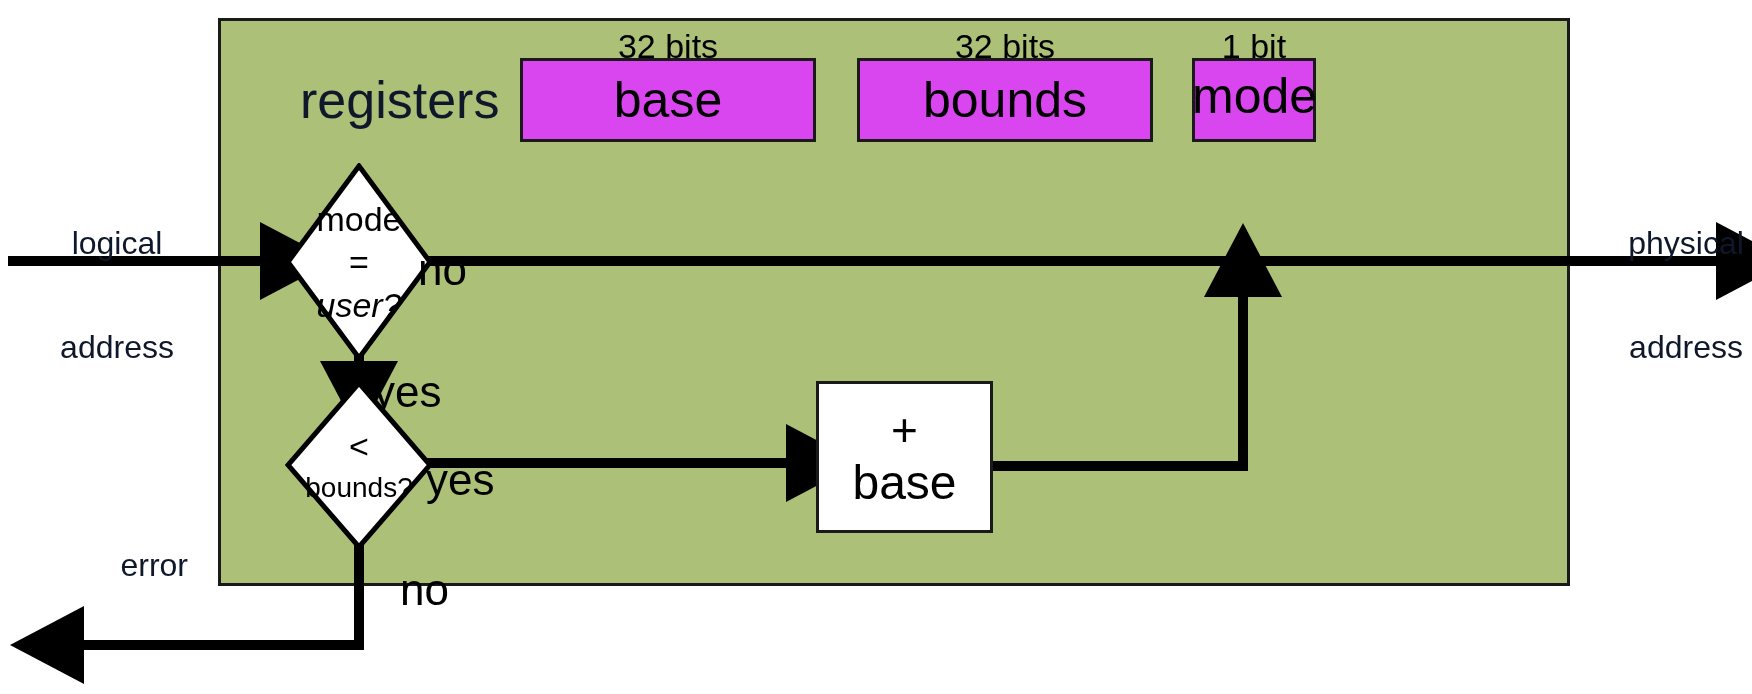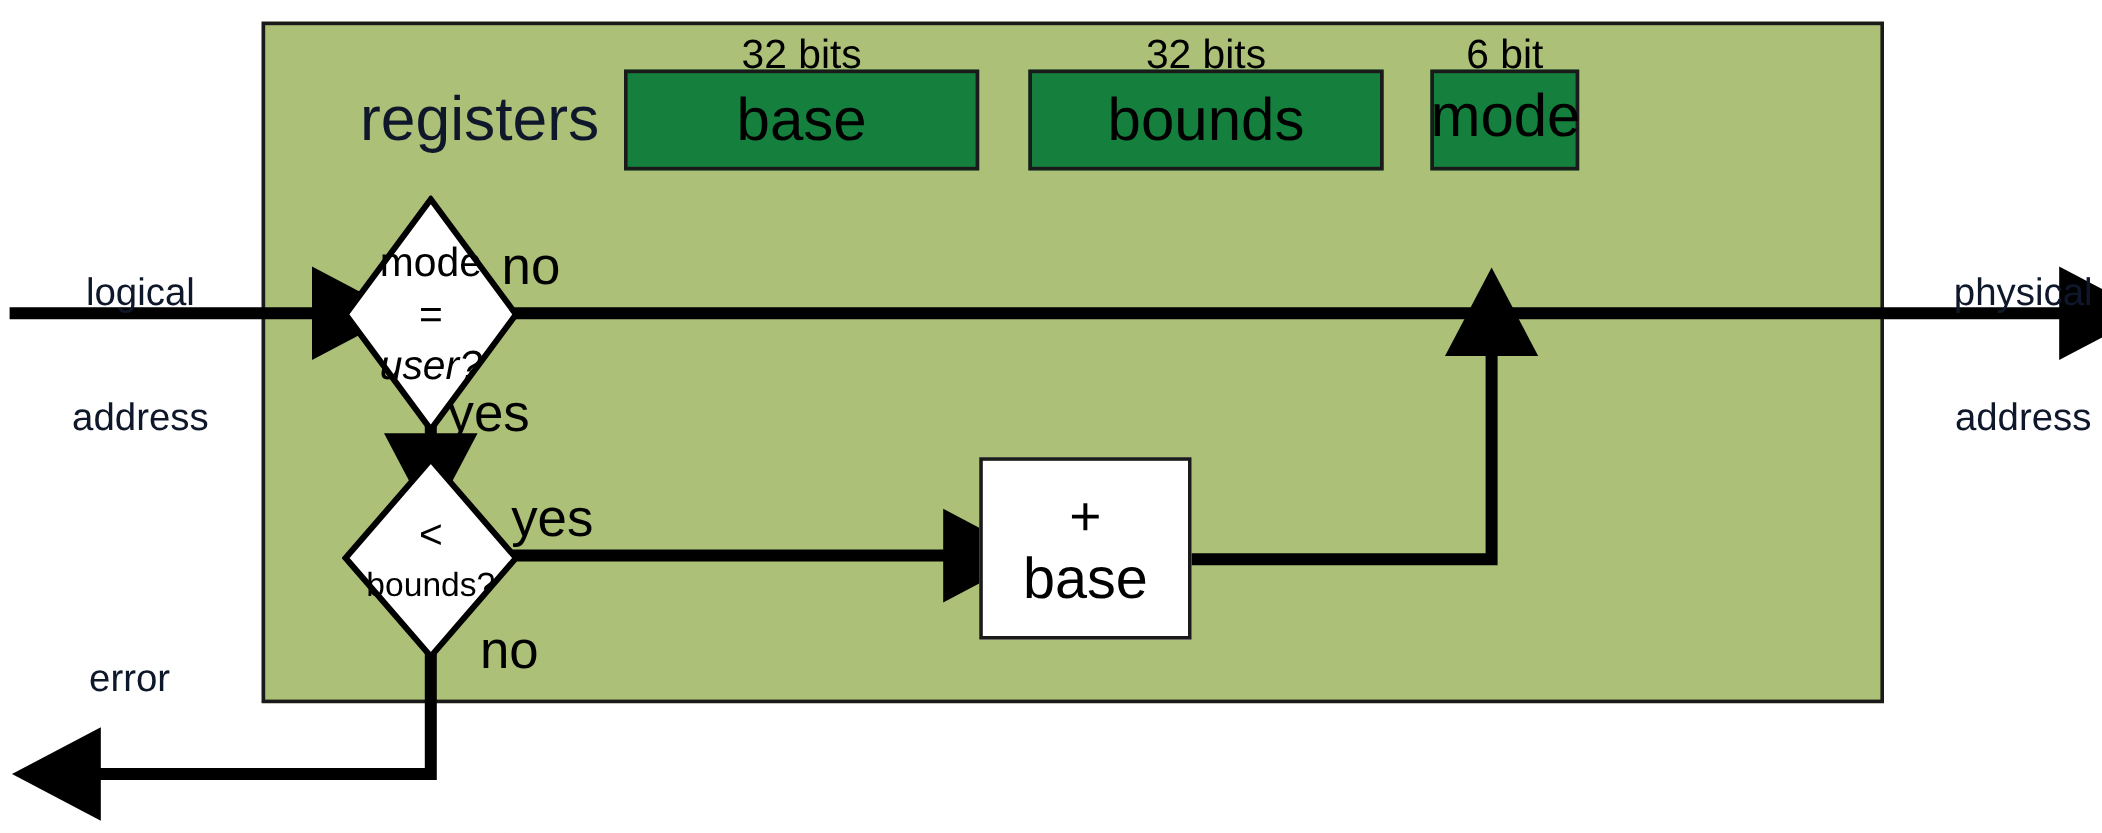--- a/index.html
+++ b/index.html
@@ -43,21 +43,21 @@
   .bits-label {
     font-size: 34px;
     text-align: center;
     width: 100%;
     left: 0;
     top: -34px;
     position: absolute;
   }
   .reg-box {
     position: absolute;
-    background: #15803d;
+    background: #d946ef;
     border: 3px solid #1a1a1a;
     box-sizing: border-box;
     display: flex;
     align-items: center;
     justify-content: center;
   }
   .reg-box .reg-text {
     font-size: 50px;
     color: #000;
     white-space: nowrap;
@@ -101,20 +101,21 @@
   }
   .diamond .dtext span {
     display: block;
     color: #000;
     white-space: nowrap;
   }
   .edge-label {
     position: absolute;
     font-size: 44px;
     color: #000;
+    margin-top: 47px;
   }
   svg.wires {
     position: absolute;
     left: 0;
     top: 0;
     width: 1752px;
     height: 694px;
     overflow: visible;
     pointer-events: none;
   }
@@ -152,35 +153,35 @@
     <div class="bits-label">32 bits</div>
     <div class="reg-text">base</div>
   </div>
 
   <div class="reg-box" style="left:857px; top:58px; width:296px; height:84px;">
     <div class="bits-label">32 bits</div>
     <div class="reg-text">bounds</div>
   </div>
 
   <div class="reg-box" style="left:1192px; top:58px; width:124px; height:84px;">
-    <div class="bits-label">6 bit</div>
+    <div class="bits-label">1 bit</div>
     <div class="reg-text" style="position:absolute; left:-3px; top:6px;">mode</div>
   </div>
 
   <div class="lbl io-label" style="left:22px; top:157px; width:190px;">
     <div>logical</div>
     <div>address</div>
   </div>
 
   <div class="lbl io-label" style="left:1586px; top:157px; width:200px;">
     <div>physical</div>
     <div>address</div>
   </div>
 
-  <div class="lbl io-label" style="left:28px; top:548px; width:160px; text-align:center;">error</div>
+  <div class="lbl io-label" style="left:28px; top:548px; width:160px; text-align:right;">error</div>
 
   <div class="diamond" style="left:285px; top:163px; width:148px; height:198px;">
     <svg class="shape" viewBox="0 0 148 198" preserveAspectRatio="none">
       <polygon points="74,3 145,99 74,195 3,99" fill="#ffffff" stroke="#000000" stroke-width="5"></polygon>
     </svg>
     <div class="dtext">
       <span style="font-size:34px; margin-bottom:4px;">mode</span>
       <span style="font-size:34px; margin-bottom:4px;">=</span>
       <span style="font-size:34px;font-style:italic;">user?</span>
     </div>

